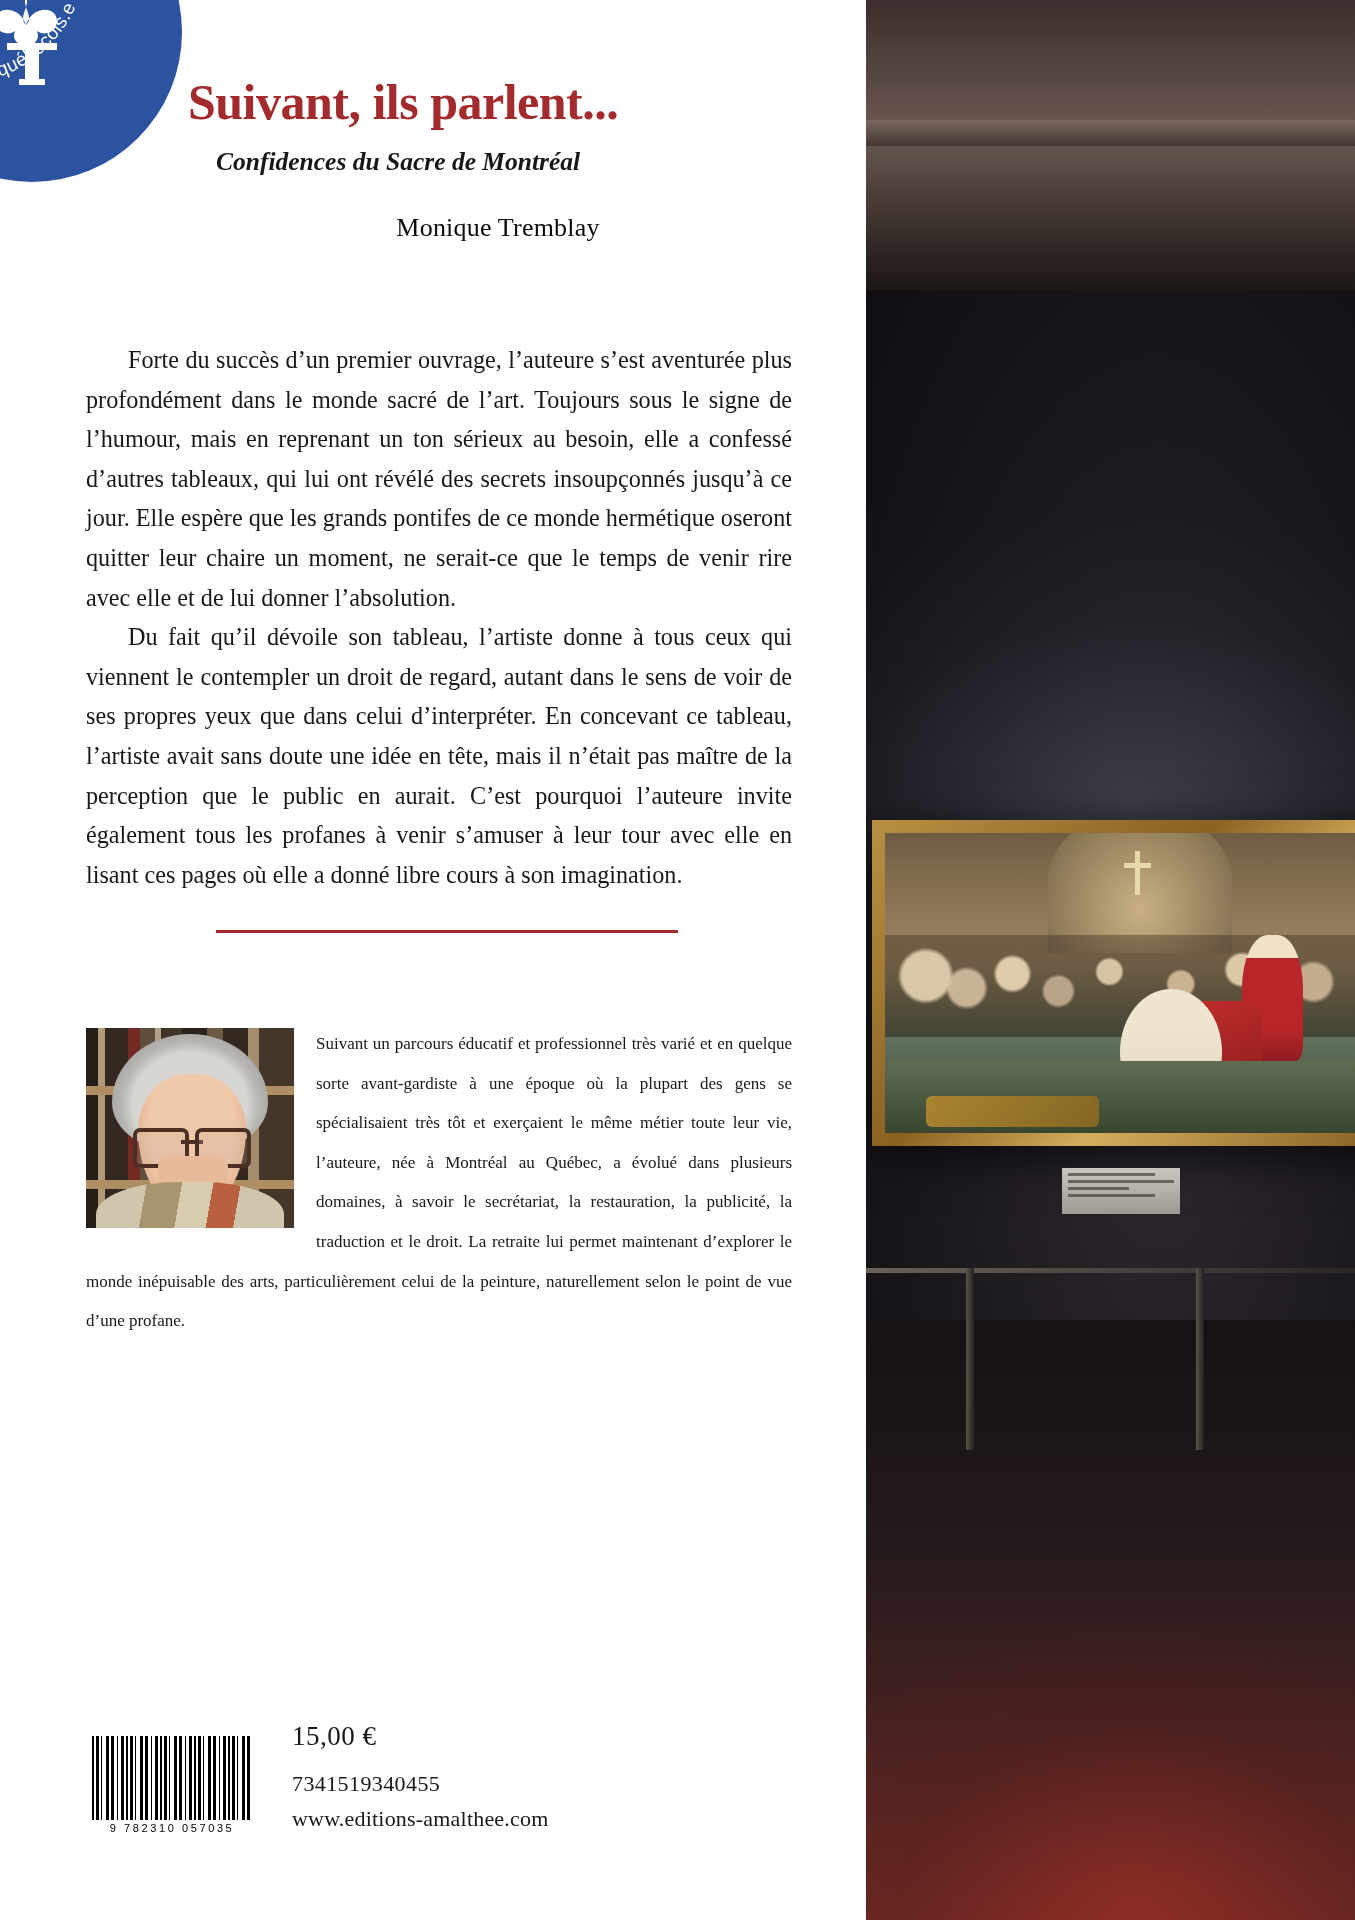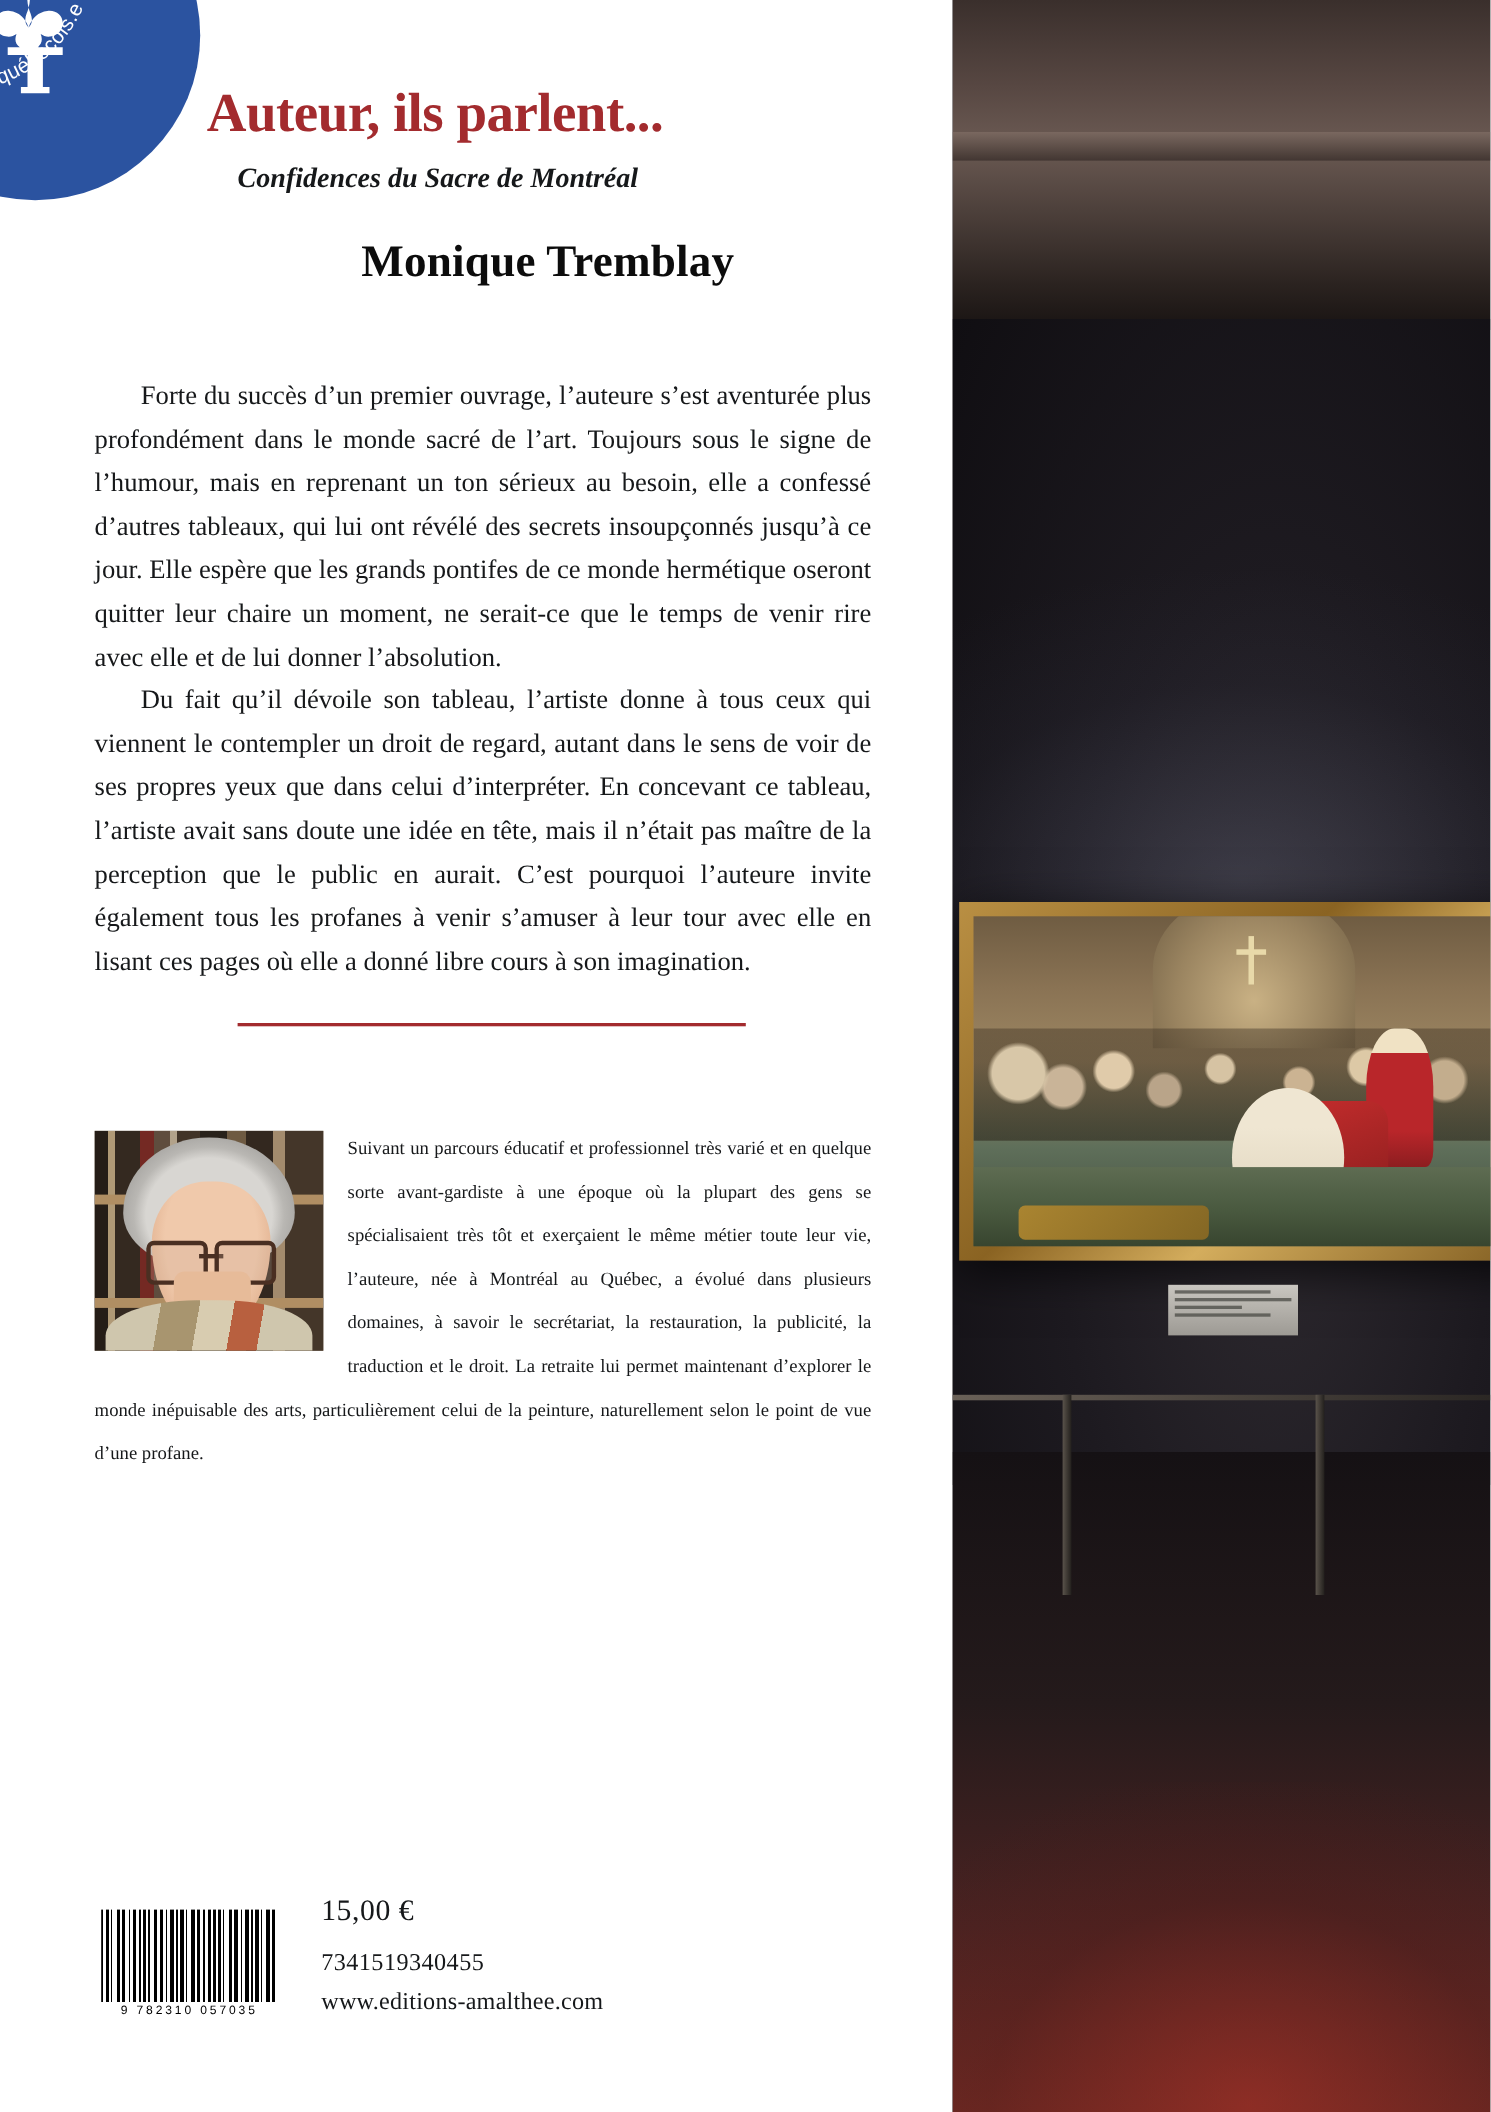--- a/index.html
+++ b/index.html
@@ -66,22 +66,22 @@
     font-weight:700;
     font-size:25.5px;
     color:#16181a;
     line-height:1.32;
   }
   .subtitle .l2{display:block;margin-left:-25px;}
   .author-name{
     margin:34px 0 0 0;
     text-align:center;
     font-family:"Liberation Serif", serif;
-    font-weight:700;
-    font-size:41px;
+    font-weight:400;
+    font-size:26px;
     color:#0c0c0c;
     letter-spacing:0.2px;
   }
 
   
   .blurb{
     position:absolute;left:86px;top:340px;width:706px;
     font-size:24.2px;
     line-height:39.6px;
     color:#16181a;
@@ -306,21 +306,21 @@
             <path id="arcpath" d="M 28 192 A 128 128 0 0 0 196 28"></path>
           </defs>
           <text>
             <textPath href="#arcpath" startOffset="4%">Auteur.e québécois.e</textPath>
           </text>
         </svg>
       </div>
     </div>
 
     <div class="head">
-      <h1 class="book-title">Auteur, ils parlent...</h1>
+      <h1 class="book-title">Suivant, ils parlent...</h1>
       <div class="subtitle">
         <span class="l1">Confidences du Sacre de Montréal</span>
       </div>
       <div class="author-name">Monique Tremblay</div>
     </div>
 
     <div class="blurb">
       <p>Forte du succès d’un premier ouvrage, l’auteure s’est aventurée plus profondément dans le monde sacré de l’art. Toujours sous le signe de l’humour, mais en reprenant un ton sérieux au besoin, elle a confessé d’autres tableaux, qui lui ont révélé des secrets insoupçonnés jusqu’à ce jour. Elle espère que les grands pontifes de ce monde hermétique oseront quitter leur chaire un moment, ne serait-ce que le temps de venir rire avec elle et de lui donner l’absolution.</p>
       <p>Du fait qu’il dévoile son tableau, l’artiste donne à tous ceux qui viennent le contempler un droit de regard, autant dans le sens de voir de ses propres yeux que dans celui d’interpréter. En concevant ce tableau, l’artiste avait sans doute une idée en tête, mais il n’était pas maître de la perception que le public en aurait. C’est pourquoi l’auteure invite également tous les profanes à venir s’amuser à leur tour avec elle en lisant ces pages où elle a donné libre cours à son imagination.</p>
     </div>

